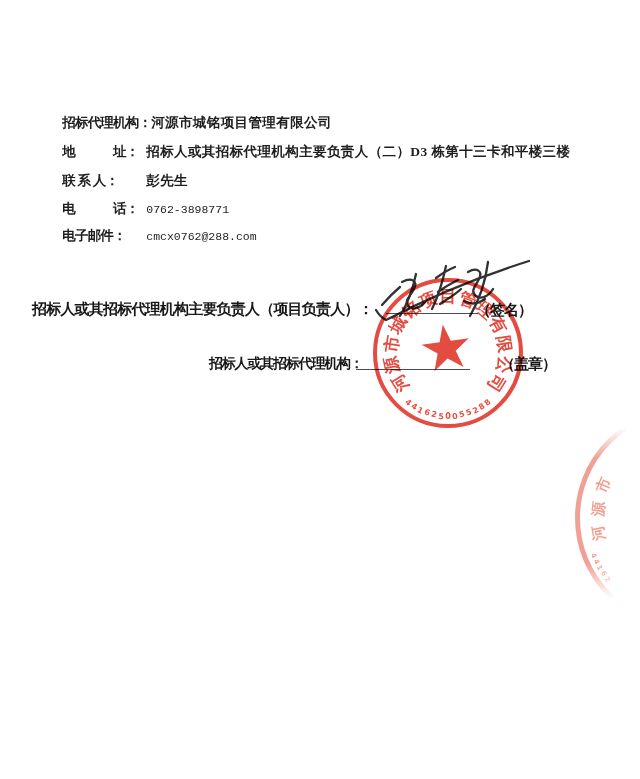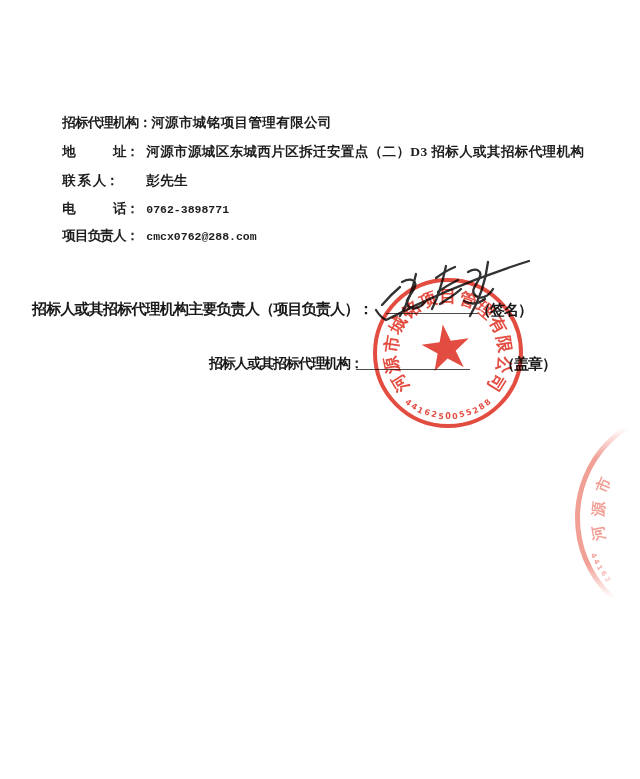--- a/index.html
+++ b/index.html
@@ -2,21 +2,21 @@
 <html><head>
 <meta charset="utf-8">
 <style>
   html,body{margin:0;padding:0;background:#fff;}
   .page{position:relative;width:640px;height:779px;background:#ffffff;overflow:hidden;
         font-family:"Liberation Serif","DejaVu Serif",serif;color:#1e1e1e;}
   
   .info-row{position:absolute;left:42px;white-space:pre;font-weight:600;font-size:13.5px;line-height:16px;}
   .info-label{display:inline-block;min-width:84px;letter-spacing:-0.8px;}
   .info-value{letter-spacing:0.4px;}
-  .info-value.mono{font-family:"Liberation Mono","DejaVu Sans Mono",monospace;font-size:11.5px;font-weight:700;letter-spacing:0;}
+  .info-value.mono{font-family:"Liberation Mono","DejaVu Sans Mono",monospace;font-size:11.5px;font-weight:400;letter-spacing:0;}
   
   .sig-text{position:absolute;font-weight:700;white-space:pre;color:#181818;}
   .sig-l1{left:32px;top:300px;font-size:15px;letter-spacing:-0.8px;}
   .sig-sfx1{left:476px;top:301px;font-size:15px;letter-spacing:-1px;}
   .sig-l2{left:185px;top:355px;font-size:14px;letter-spacing:-1.2px;margin-left:24px;}
   .sig-sfx2{left:476px;top:355px;font-size:15px;letter-spacing:-1px;margin-left:24px;}
   .sig-underline{position:absolute;height:0;border-bottom:1.5px solid #4d4d4d;}
   .u1{left:386px;top:313px;width:92px;}
   .u2{left:356px;top:369px;width:114px;}
   
@@ -40,30 +40,30 @@
 </head>
 <body>
 
 <div class="page">
 
   <div class="info-block">
     <div class="info-row" style="top:99px">
       <span class="info-label">招标代理机构：</span><span class="info-value">河源市城铭项目管理有限公司</span>
     </div>
     <div class="info-row" style="top:128px">
-      <span class="info-label">地　　　址：</span><span class="info-value">河源市源城区东城西片区拆迁安置点（二）D3 招标人或其招标代理机构</span>
+      <span class="info-label">地　　　址：</span><span class="info-value">招标人或其招标代理机构主要负责人（二）D3 栋第十三卡和平楼三楼</span>
     </div>
     <div class="info-row" style="top:157px">
       <span class="info-label">联 系 人：</span><span class="info-value">彭先生</span>
     </div>
     <div class="info-row" style="top:185px">
       <span class="info-label">电　　　话：</span><span class="info-value mono">0762-3898771</span>
     </div>
     <div class="info-row" style="top:212px">
-      <span class="info-label">项目负责人：</span><span class="info-value mono">cmcx0762@288.com</span>
+      <span class="info-label">电子邮件：</span><span class="info-value mono">cmcx0762@288.com</span>
     </div>
   </div>
 
   <div>
     <span class="sig-text sig-l1">招标人或其招标代理机构主要负责人（项目负责人）：</span>
     <div class="sig-underline u1"></div>
     <span class="sig-text sig-sfx1">（签名）</span>
 
     <span class="sig-text sig-l2">招标人或其招标代理机构：</span>
     <div class="sig-underline u2"></div>

